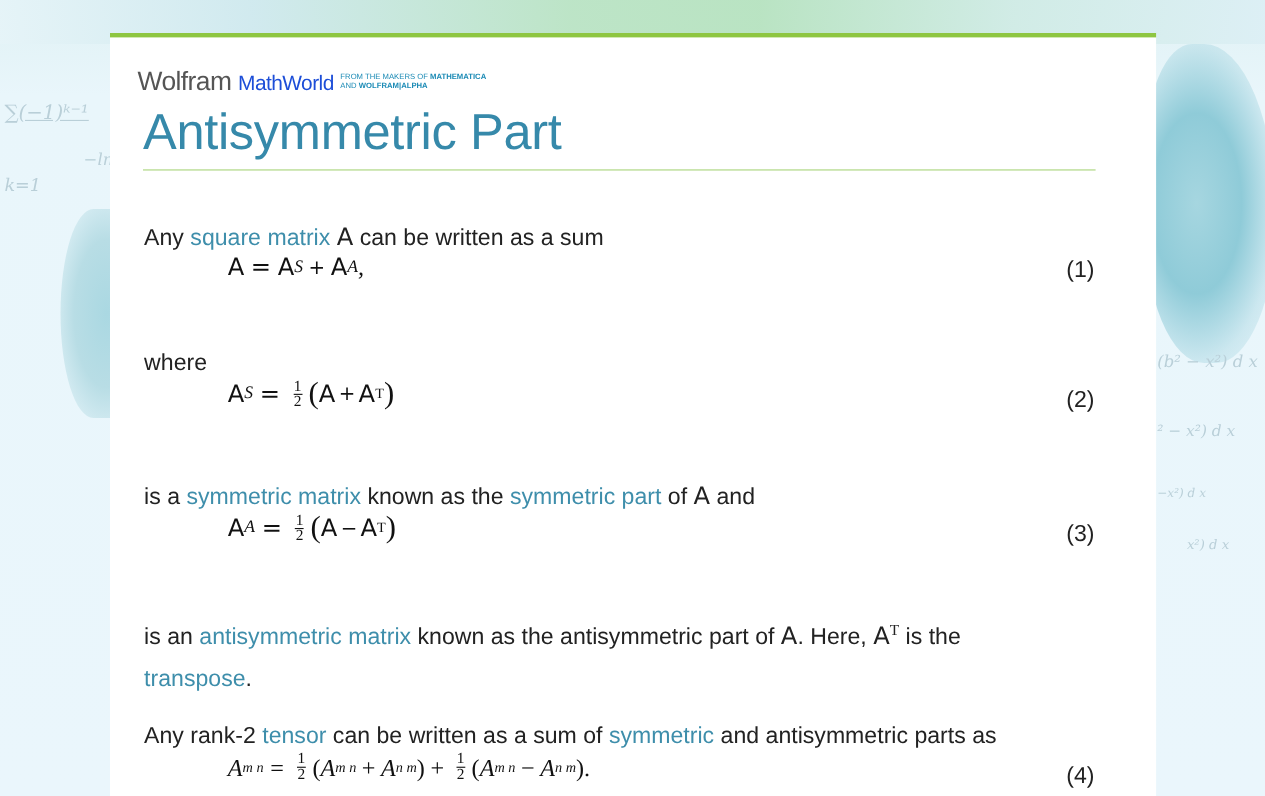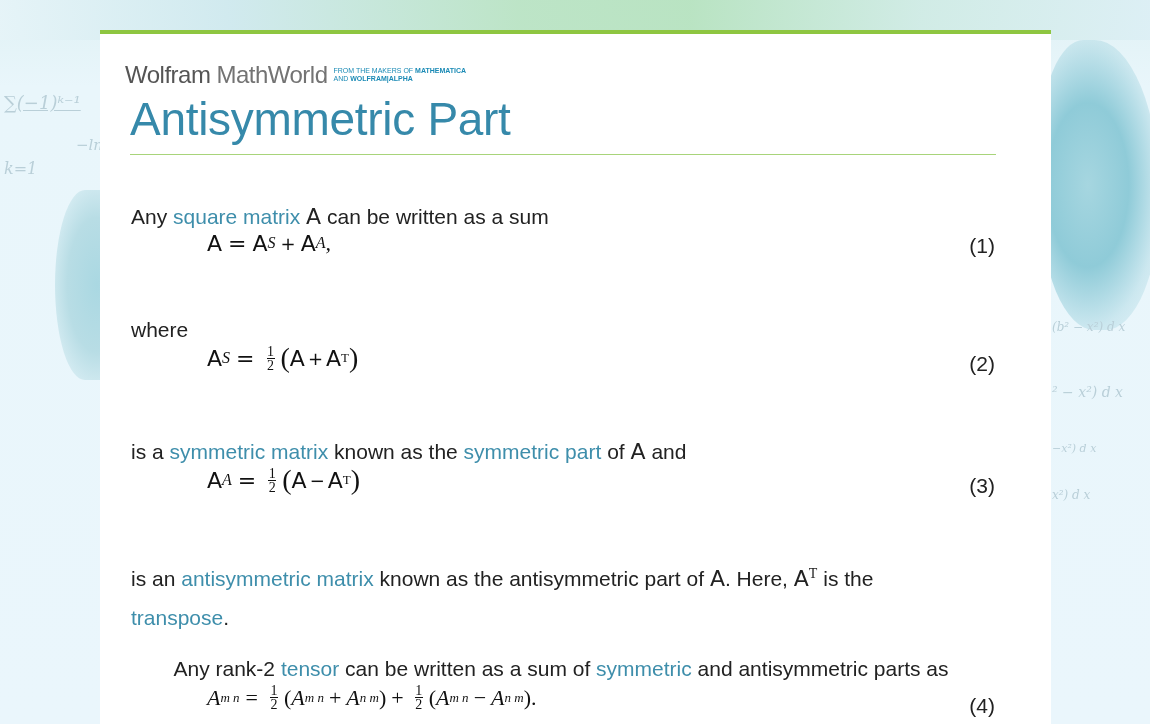--- a/index.html
+++ b/index.html
@@ -26,21 +26,21 @@
     position:absolute; left:55px; top:190px; width:60px; height:190px;
     background: radial-gradient(ellipse at 70% 50%, #aad8e2 0%, #b8dde5 50%, rgba(233,246,252,0) 100%);
     border-radius:60% 0 0 60%;
   }
   .card {
     position:absolute; left:100px; top:30px; width:951px; height:700px;
     background:#fff; border-top:4px solid #8ec641;
   }
   .logo { position:absolute; left:25px; top:27px; display:flex; align-items:baseline; }
   .logo-wolfram { font-size:24px; color:#555; letter-spacing:-0.5px;text-align:center; }
-  .logo-mathworld { font-size:24px; color:#737373; margin-left:6px; letter-spacing:-0.5px;text-align:right; }
+  .logo-mathworld { font-size:19px; color:#1d4ed8; margin-left:6px; letter-spacing:-0.5px;text-align:right; }
   .logo-tag { font-size:7px; line-height:8px; color:#1a8ab5; margin-left:6px; align-self:center; text-transform:uppercase; }
   .logo-tag b { font-weight:bold; }
   .title {
     position:absolute; left:30px; top:58px; margin:0;
     font-size:46px; font-weight:normal; color:#3689aa; letter-spacing:-0.3px;
   }
   .rule { position:absolute; left:30px; top:120px; width:866px; height:1px; background:#a8d47a; }
   .para {
     position:absolute; left:31px; font-size:21px; color:#222; line-height:39px; width:860px;margin-top:23px;
   }
@@ -62,24 +62,24 @@
 </head>
 <body>
 
 <div class="bg-top"></div>
 <div class="bg-shape-left"></div>
 <div class="bg-shape-right"></div>
 
 <div class="bg-formula" style="left:4px; top:92px; font-size:18px;text-decoration:underline;">∑(−1)ᵏ⁻¹</div>
 <div class="bg-formula" style="left:4px; top:134px; font-size:16px;margin-top:25px;">k=1</div>
 <div class="bg-formula" style="left:76px; top:136px; font-size:15px;">−ln</div>
-<div class="bg-formula" style="left:1052px; top:320px; font-size:12px;">(b² − x²)  d x</div>
+<div class="bg-formula" style="left:1052px; top:320px; font-size:15px;">(b² − x²)  d x</div>
 <div class="bg-formula" style="left:1052px; top:384px; font-size:14px;">² − x²)  d x</div>
 <div class="bg-formula" style="left:1052px; top:442px; font-size:11px;">−x²)  d x</div>
-<div class="bg-formula" style="left:1052px; top:488px; font-size:12px;">x²)  d x</div>
+<div class="bg-formula" style="left:1079px; top:488px; font-size:12px;">x²)  d x</div>
 
 <div class="card">
 
   <div class="logo">
     <span class="logo-wolfram">Wolfram</span>
     <span class="logo-mathworld">MathWorld</span>
     <span class="logo-tag">
       <span>From the makers of </span><b>Mathematica</b><br>
       <span>and </span><b>Wolfram|Alpha</b>
     </span>
@@ -146,21 +146,21 @@
       <sup>T</sup>
     <span class="paren">)</span>
   </div>
   <div class="eqnum" style="top:440px;">(3)</div>
 
   <div class="para" style="top:497px;">
     <span>is an </span><span class="link">antisymmetric matrix</span><span> known as the antisymmetric part of </span><span class="m">A</span><span>. Here, </span><span class="m">A</span><sup style="font-family:'Liberation Serif',serif; font-size:14px;">T</sup><span> is the</span><br>
     <span class="link">transpose</span><span>.</span>
   </div>
 
-  <div class="para" style="top:592px;text-align:center;">
+  <div class="para" style="top:592px;">
     <span>Any rank-2 </span><span class="link">tensor</span><span> can be written as a sum of </span><span class="link">symmetric</span><span> and antisymmetric parts as</span>
   </div>
 
   <div class="eq" style="top:650px; font-family:'Liberation Serif',serif;">
     <span class="it">A</span>
       <sup class="serif-it">m n</sup>
     <span style="margin:0 6px;">=</span>
     <span class="frac">
         <span>1</span>
         <span class="bar"></span>

